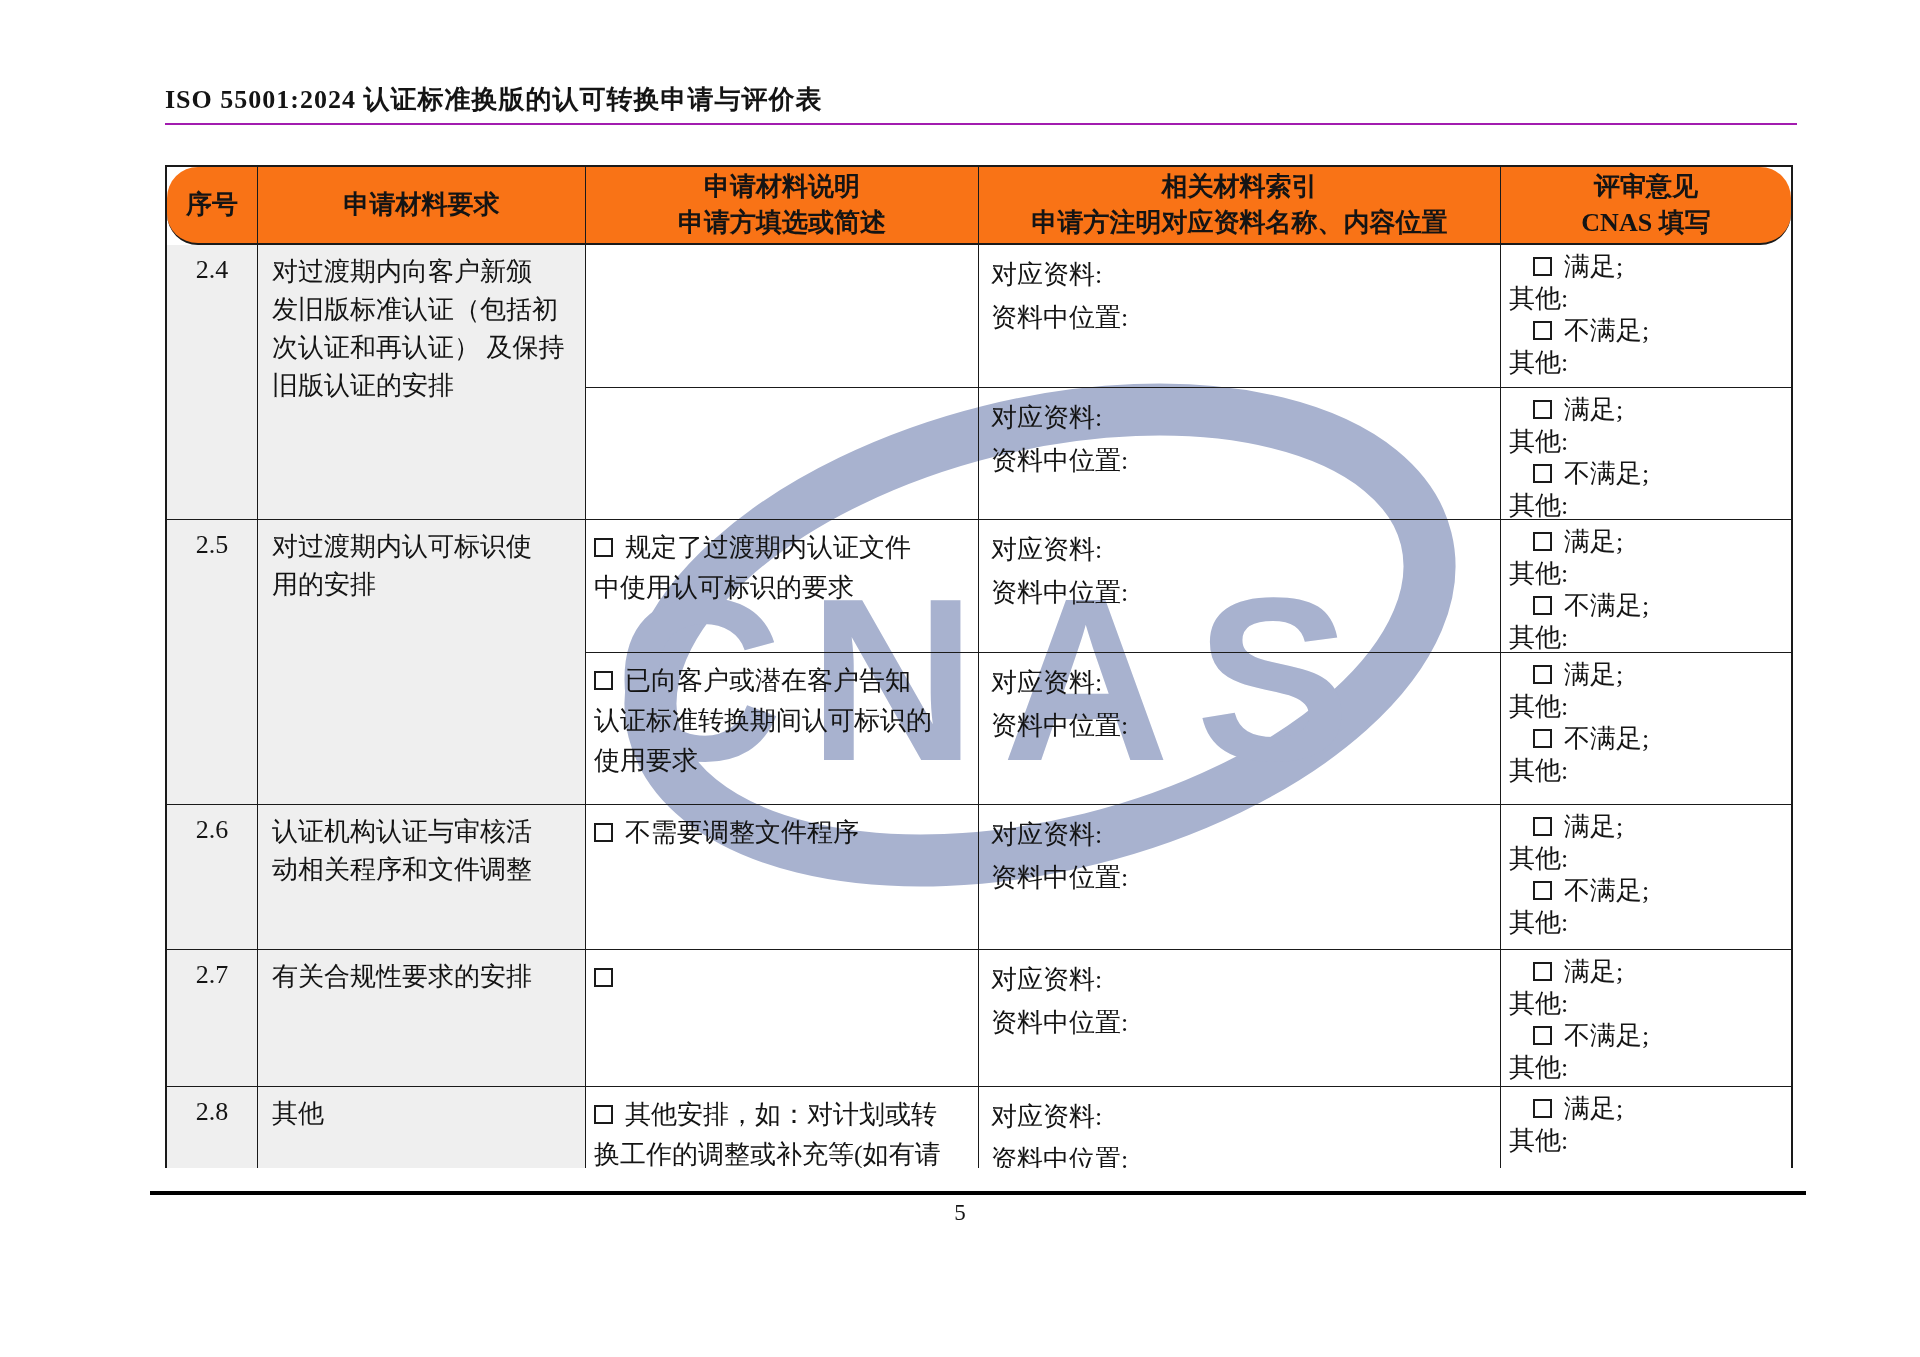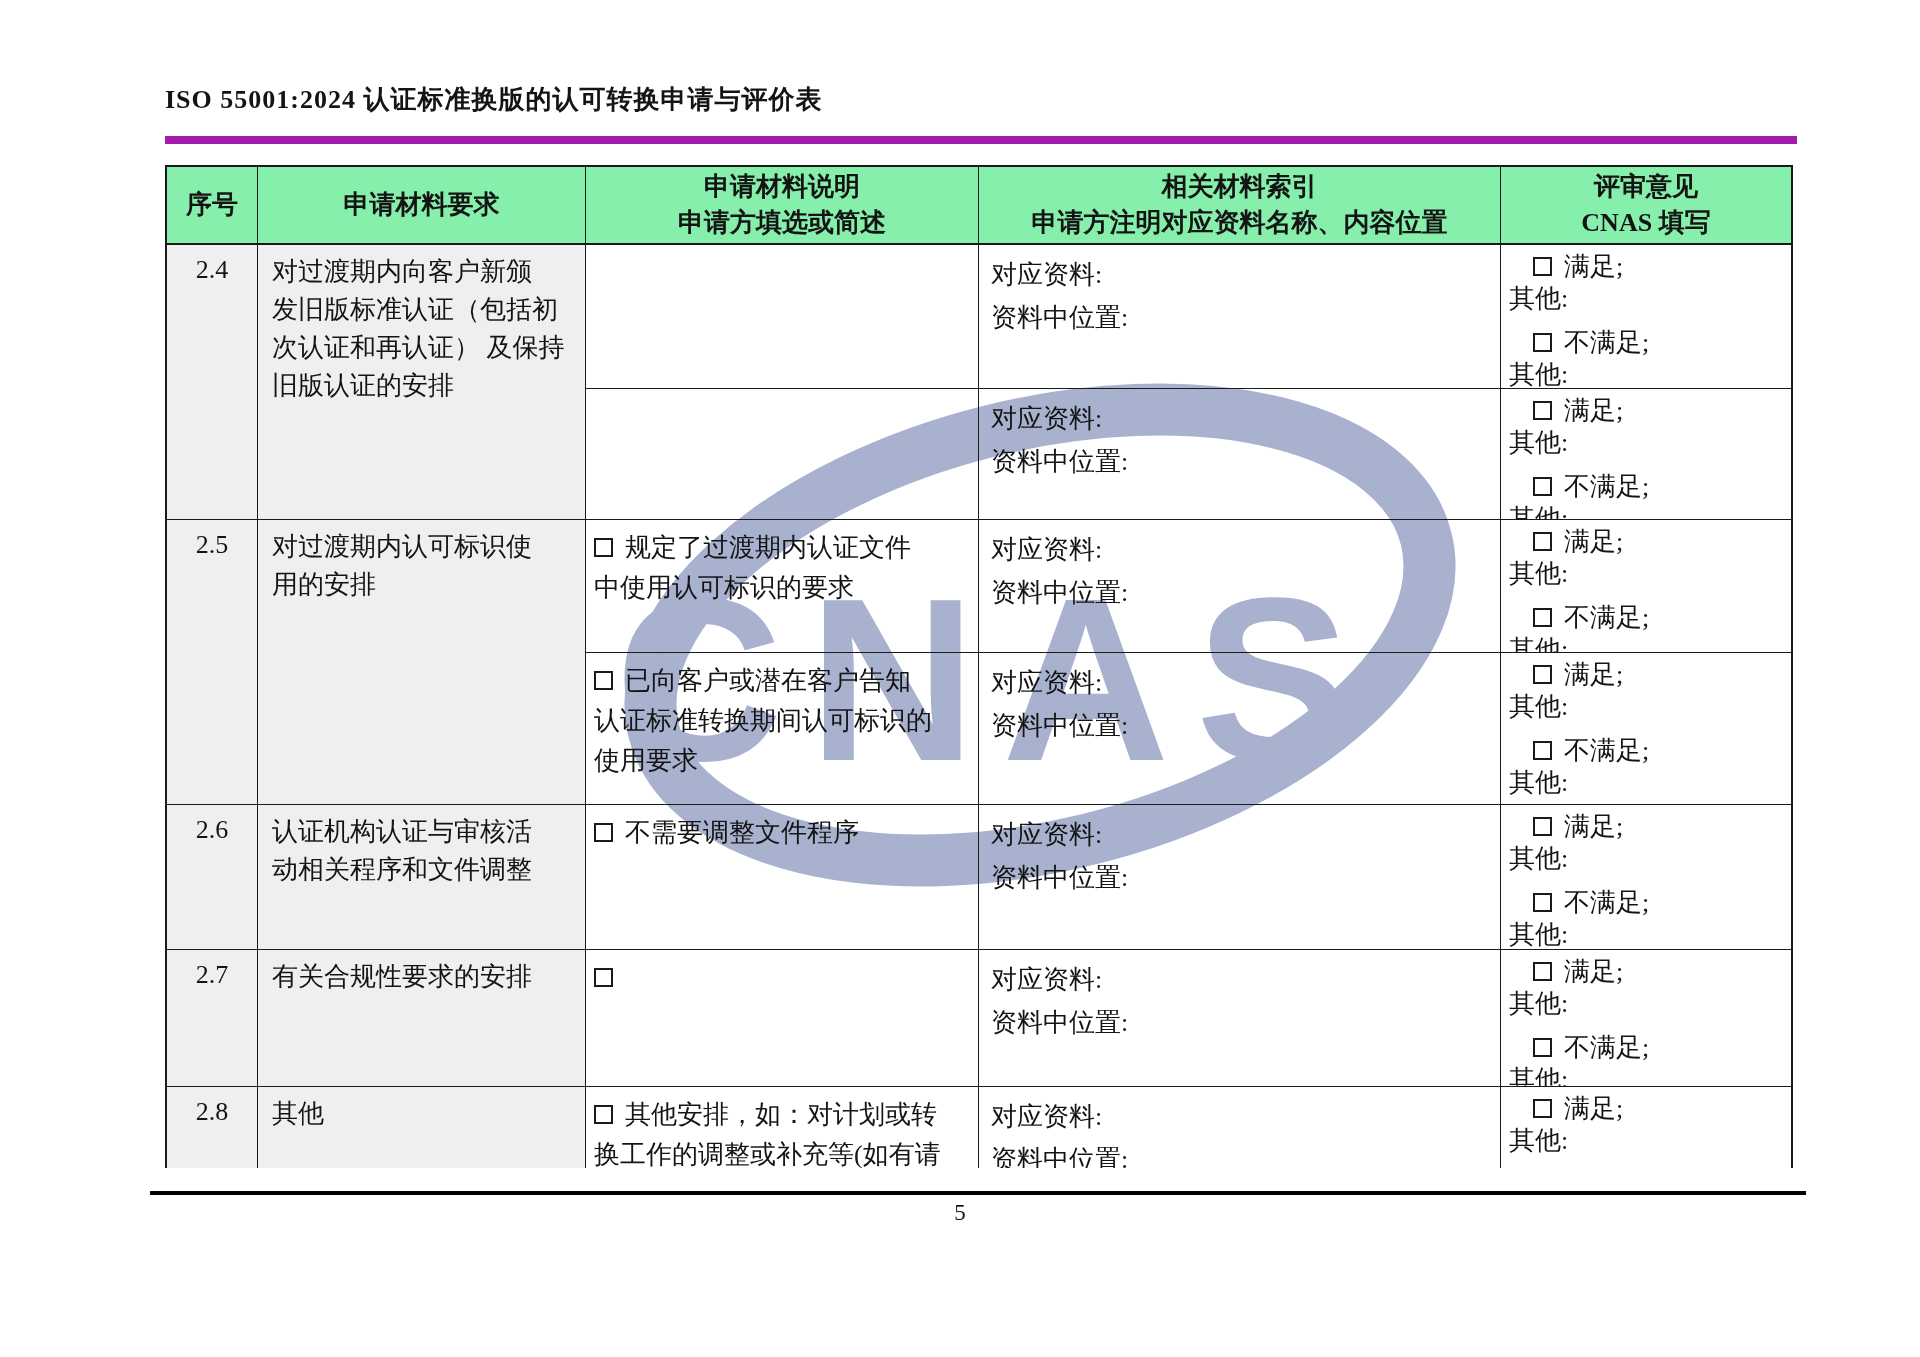--- a/index.html
+++ b/index.html
@@ -8,29 +8,29 @@
     position:relative; width:1920px; height:1357px; background:#ffffff;
     font-family:"Liberation Serif","DejaVu Serif",serif;
     color:#141414; overflow:hidden;
   }
   
   .watermark { position:absolute; left:560px; top:340px; width:950px; height:580px; z-index:0; }
   
   .doc-title {
     position:absolute; left:165px; top:82px; width:1632px;
     font-size:26px; font-weight:bold; letter-spacing:1px;
-    border-bottom:8px solid #a21caf; padding-bottom:19px; z-index:2;
+    border-bottom:2px solid #a21caf; padding-bottom:6px; z-index:2;
   }
   
   .tbl {
     position:absolute; left:165px; top:165px; width:1628px; height:1003px;
     border:2px solid #1a1a1a; border-bottom:none; z-index:1;
     font-size:26px; overflow:hidden;
   }
-  .hrow { display:flex; height:78px; background:#86efac; border-bottom:2px solid #1a1a1a; }
+  .hrow { display:flex; height:78px; background:#f97316; border-bottom:2px solid #1a1a1a;border-radius:31px; }
   .hc {
     display:flex; flex-direction:column; justify-content:center; align-items:center;
     font-weight:bold; line-height:36px; text-align:center;
   }
   .hc + .hc { border-left:1.5px solid #1a1a1a; }
   .w1{width:90px;} .w2{width:328px;} .w3{width:393px;} .w4{width:522px;} .w5{flex:1;}
   .rg { display:flex; border-bottom:1.5px solid #1a1a1a; }
   .rg:last-child { border-bottom:none; }
   .cno { width:90px; background:#efefef; text-align:center; padding-top:10px; }
   .creq {
@@ -40,21 +40,21 @@
   .subs { flex:1; display:flex; flex-direction:column; }
   .sub { display:flex; }
   .sub + .sub { border-top:1.5px solid #1a1a1a; }
   .cdesc { width:393px; border-left:1.5px solid #1a1a1a; padding:8px 4px 0 8px; line-height:40px; overflow:hidden; }
   .cdesc .item { white-space:pre-wrap; }
   .cdesc .item + .item { margin-top:10px; }
   .cmat { width:522px; border-left:1.5px solid #1a1a1a; padding:8px 6px 0 12px; line-height:43px; overflow:hidden; }
   .ceval { flex:1; border-left:1.5px solid #1a1a1a; padding:6px 16px 0 8px; line-height:32px; overflow:hidden; }
   .ceval .ln { display:block; }
   .ceval .cbln { margin-left:24px; }
-  .ceval .gap { margin-top:12px; }
+  .ceval .gap { }
   .cbx {
     display:inline-block; width:19px; height:19px; border:2px solid #1a1a1a;
     margin-right:12px; vertical-align:-1px; background:transparent;
   }
   
   .footer-rule { position:absolute; left:150px; top:1191px; width:1656px; height:4px; background:#000; z-index:2; }
   .page-num { position:absolute; left:0; top:1200px; width:1920px; text-align:center; font-size:23px; z-index:2; }
 </style>
 </head>
 <body>

